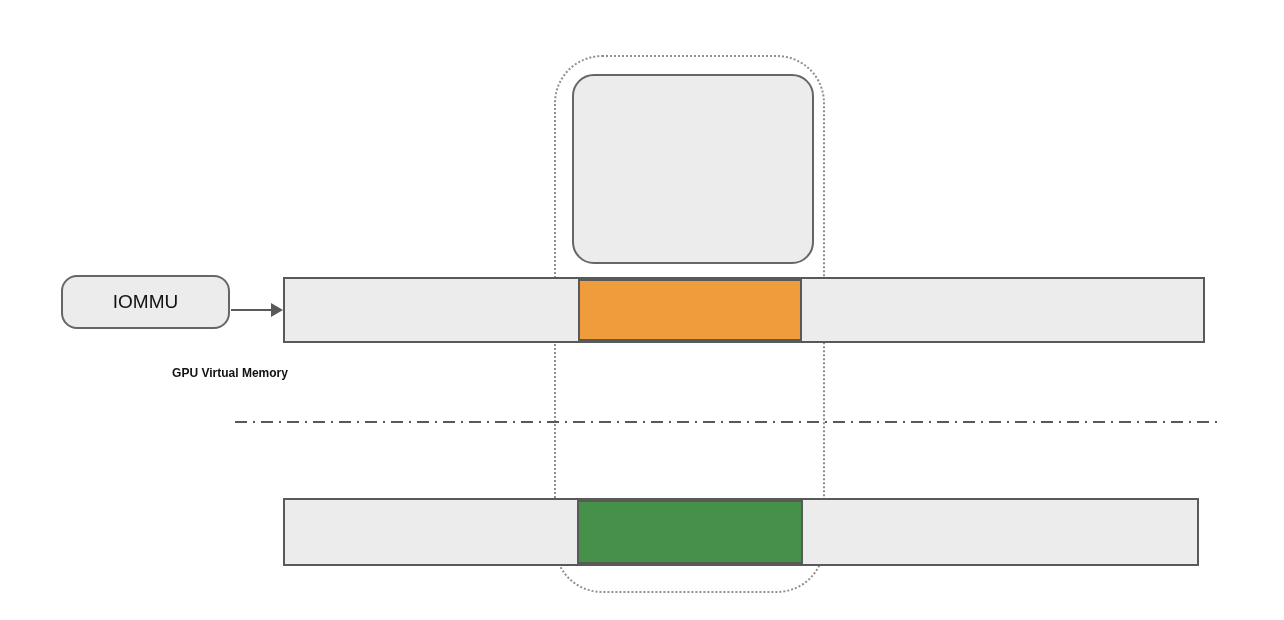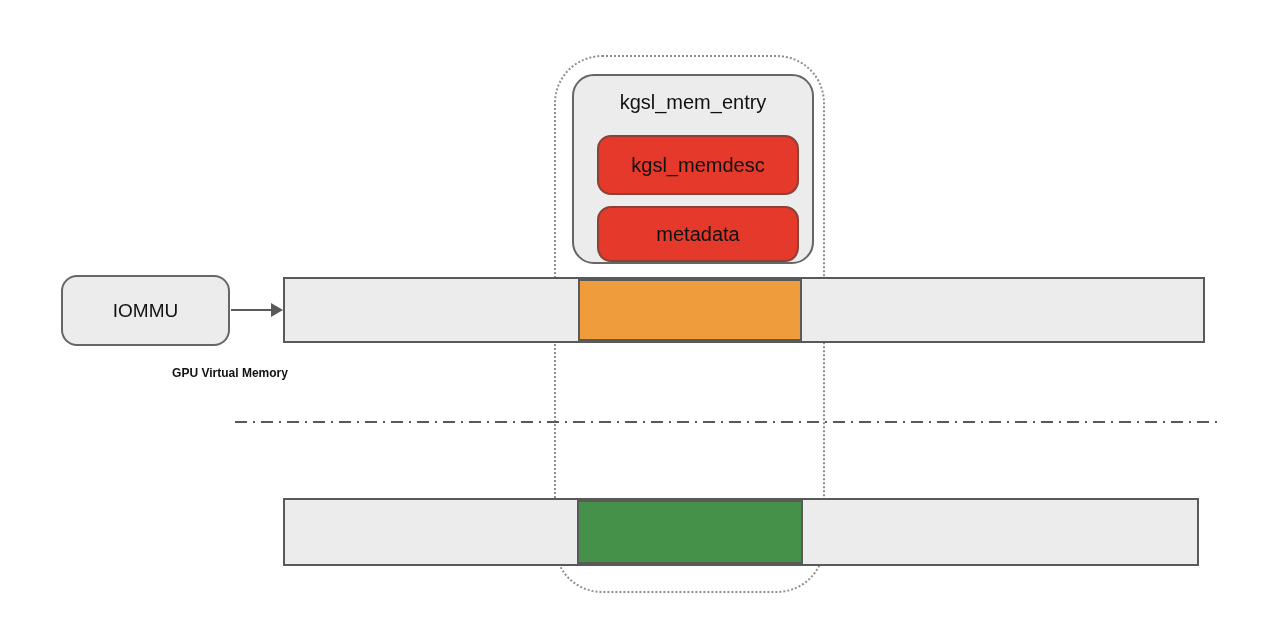--- a/index.html
+++ b/index.html
@@ -48,21 +48,21 @@
     border:2px solid #8a4136;
     border-radius:14px;
     display:flex;align-items:center;justify-content:center;
     font-size:20px;
   }
   .red-box.first{top:59px;height:56px;}
   .red-box.second{top:130px;height:52px;}
 
   
   .iommu-box{
-    left:61px;top:275px;width:169px;height:71px;
+    left:61px;top:275px;width:169px;height:54px;
     background:var(--box-fill);
     border:2px solid var(--box-border);
     border-radius:16px;
     display:flex;align-items:center;justify-content:center;
     font-size:19px;
   }
 
   
   .arrow-line{
     left:231px;top:309px;width:41px;height:2px;
@@ -97,23 +97,20 @@
 
   
   .divider-svg{left:235px;top:420px;width:988px;height:4px;}
 </style>
 </head>
 <body>
 
 <div class="abs dotted-group"></div>
 
 <div class="abs entry-box">
-  <div class="entry-title">kgsl_mem_entry</div>
-  <div class="red-box first">kgsl_memdesc</div>
-  <div class="red-box second">metadata</div>
 </div>
 
 <div class="abs iommu-box">IOMMU</div>
 <div class="abs arrow-line"></div>
 <div class="abs arrow-head"></div>
 
 <div class="abs mem-bar bar-top">
   <div class="segment orange"></div>
 </div>
 

